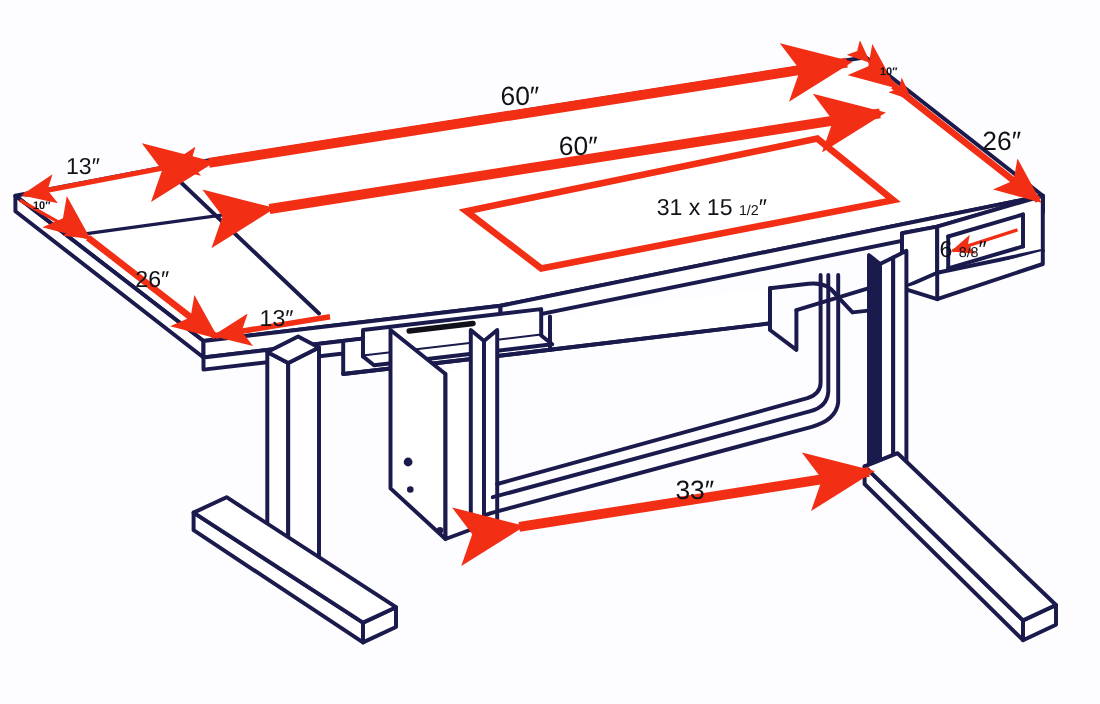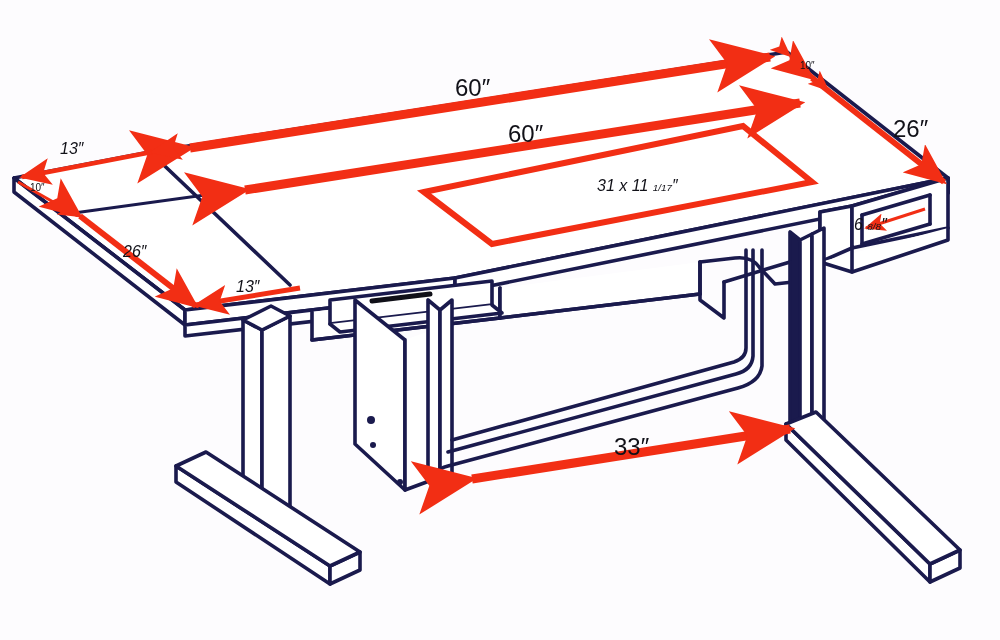--- a/index.html
+++ b/index.html
@@ -13,22 +13,22 @@
   }
   #stage svg{position:absolute;left:0;top:0;width:1000px;height:640px;}
   .dimlabel{
     position:absolute;
     color:#111118;
     font-family:"Liberation Sans", sans-serif;
     white-space:nowrap;
     -webkit-user-select:none;user-select:none;
   }
   .dim-lg{font-size:24px;font-weight:400;}
-  .dim-md{font-size:16px;font-weight:400;font-style:italic;}
-  .dim-xs{font-size:10px;font-weight:400;}
+  .dim-md{font-size:21px;font-weight:400;}
+  .dim-xs{font-size:10px;font-weight:700;}
   .frac{font-size:0.62em;}
 </style>
 </head>
 <body>
 
 <div id="stage">
 
   <svg viewBox="0 0 1000 640">
     <defs>
       <marker id="ah" markerWidth="7" markerHeight="6" refX="6.4" refY="3" orient="auto" markerUnits="strokeWidth">
@@ -174,21 +174,21 @@
 
   <div class="dimlabel dim-xs" style="left:30px;top:182px;">10″</div>
 
   <div class="dimlabel dim-md" style="left:123px;top:243px;">26″</div>
 
   <div class="dimlabel dim-xs" style="left:800px;top:60px;">10″</div>
 
   <div class="dimlabel dim-lg" style="left:893px;top:115px;">26″</div>
 
   <div class="dimlabel dim-md" style="left:597px;top:177px;">
-    <span>31 x 11 </span><span class="frac">1/17</span><span>″</span>
+    <span>31 x 15 </span><span class="frac">1/2</span><span>″</span>
   </div>
 
   <div class="dimlabel dim-md" style="left:854px;top:216px;">
     <span>6 </span><span class="frac">8/8</span><span>″</span>
   </div>
 
   <div class="dimlabel dim-lg" style="left:597px;top:433px;margin-left:17px;">33″</div>
 
 </div>
 

